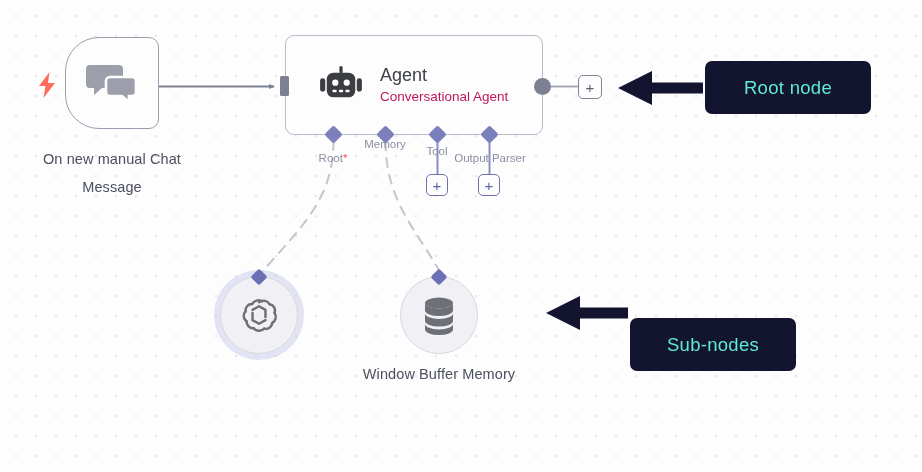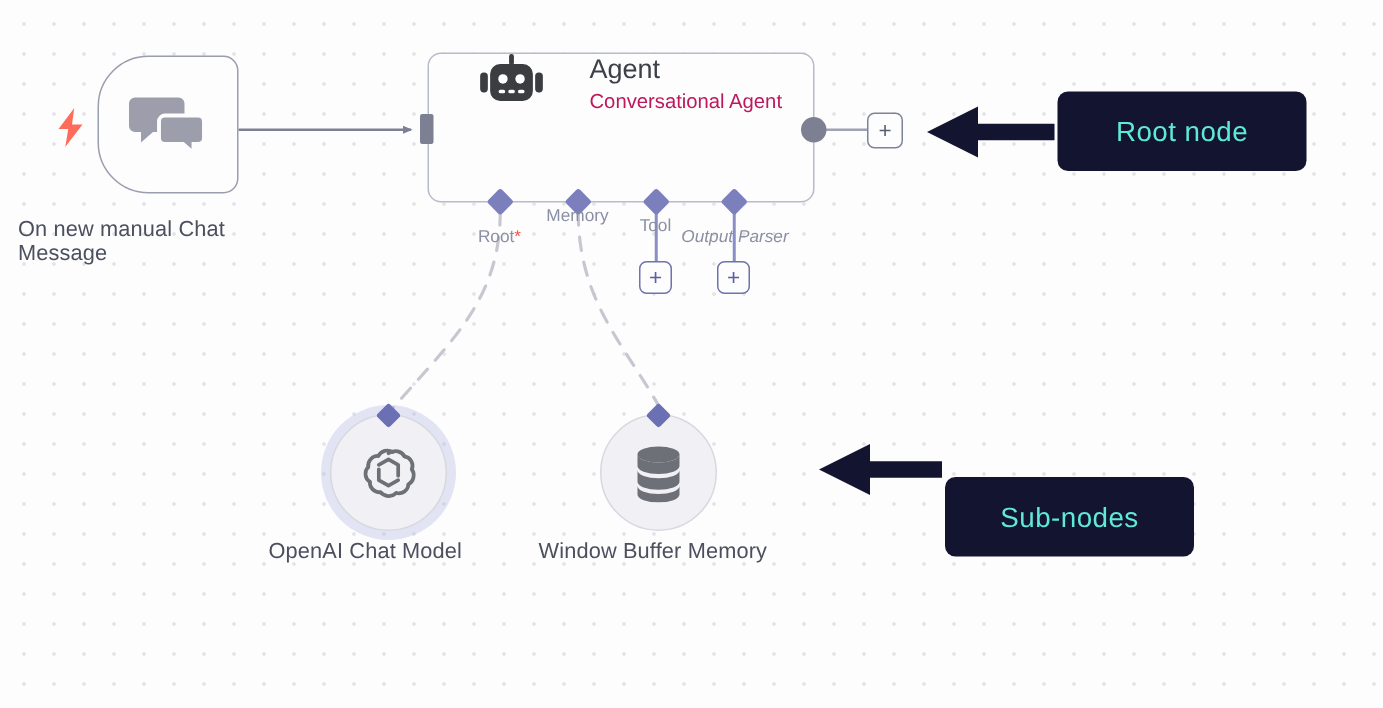--- a/index.html
+++ b/index.html
@@ -44,46 +44,46 @@
   }
   #trigger-bolt {
     position: absolute;
     left: 38px;
     top: 72px;
     width: 18px;
     height: 26px;
   }
   .node-caption {
     position: absolute;
-    text-align: left;
+    text-align: center;
     color: #4c4f5e;
     font-size: 14.5px;
-    line-height: 16px;
+    line-height: 28px;
     letter-spacing: 0.1px;
   }
   #trigger-caption {
     left: 12px;
     top: 145px;
     width: 200px;
   }
 
   
   #agent-node {
     position: absolute;
     left: 285px;
     top: 35px;
     width: 258px;
     height: 100px;
     background: #fdfdfe;
     border: 1.5px solid #b8bcca;
     border-radius: 9px;
     box-sizing: border-box;
     display: flex;
+    align-items: center;
     padding-left: 34px;
-    gap: 13px;
   }
   #agent-robot-icon {
     width: 42px;
     height: 38px;
     flex: 0 0 auto;
   }
   #agent-text {
     margin-left: 18px;
   }
   #agent-title {
@@ -164,21 +164,21 @@
     position: absolute;
     color: #8b8fa3;
     font-size: 11.5px;
     line-height: 14px;
     white-space: nowrap;
     text-align: center;
   }
   #l-model  { left: 283px; top: 151px; width: 100px; }
   #l-memory { left: 345px; top: 137px; width: 80px; }
   #l-tool   { left: 407px; top: 144px; width: 60px; }
-  #l-parser { left: 440px; top: 151px; width: 100px; font-style: italic; }
+  #l-parser { left: 440px; top: 151px; width: 100px; }
   .req-star { color: #f0534c; }
 
   
   .sub-node {
     position: absolute;
     width: 78px;
     height: 78px;
     border-radius: 50%;
     background: #f1f1f5;
     border: 1.4px solid #d7d8e0;
@@ -312,21 +312,20 @@
         <path d="M14.4,33.9 C10.1,34.2 6.6,30.6 6.9,26.6"></path>
         <path d="M6.9,26.6 C3.3,24.2 2.8,19.1 5.8,16.1"></path>
         <path d="M5.8,16.1 C5.2,11.8 8.9,8.1 12.9,8.4"></path>
         <path d="M12.9,8.4 C14.8,4.7 19.4,3.5 23,5.6"></path>
         <path d="M13.2,14.6 L20,10.8 L26.8,14.6 L26.8,22.2"></path>
         <path d="M26.8,25.4 L20,29.2 L13.2,25.4 L13.2,17.8"></path>
       </g>
     </svg>
   </div>
   <div class="sub-diamond" id="sd-openai"></div>
-  <div class="node-caption" id="openai-caption">OpenAI Chat Model</div>
 
   <div class="sub-node" id="memory-node">
     <svg width="38" height="40" viewBox="0 0 38 40" xmlns="http://www.w3.org/2000/svg">
       <ellipse cx="19" cy="8" rx="14" ry="5.4" fill="#6e7078"></ellipse>
       <path d="M5,8 v7.6 a14,5.4 0 0 0 28,0 V8 a14,5.4 0 0 1 -28,0 Z" fill="#6e7078"></path>
       <path d="M5,18.5 v7.6 a14,5.4 0 0 0 28,0 V18.5 a14,5.4 0 0 1 -28,0 Z" fill="#6e7078"></path>
       <path d="M5,29 v5.6 a14,5.4 0 0 0 28,0 V29 a14,5.4 0 0 1 -28,0 Z" fill="#6e7078"></path>
     </svg>
   </div>
   <div class="sub-diamond" id="sd-memory"></div>

